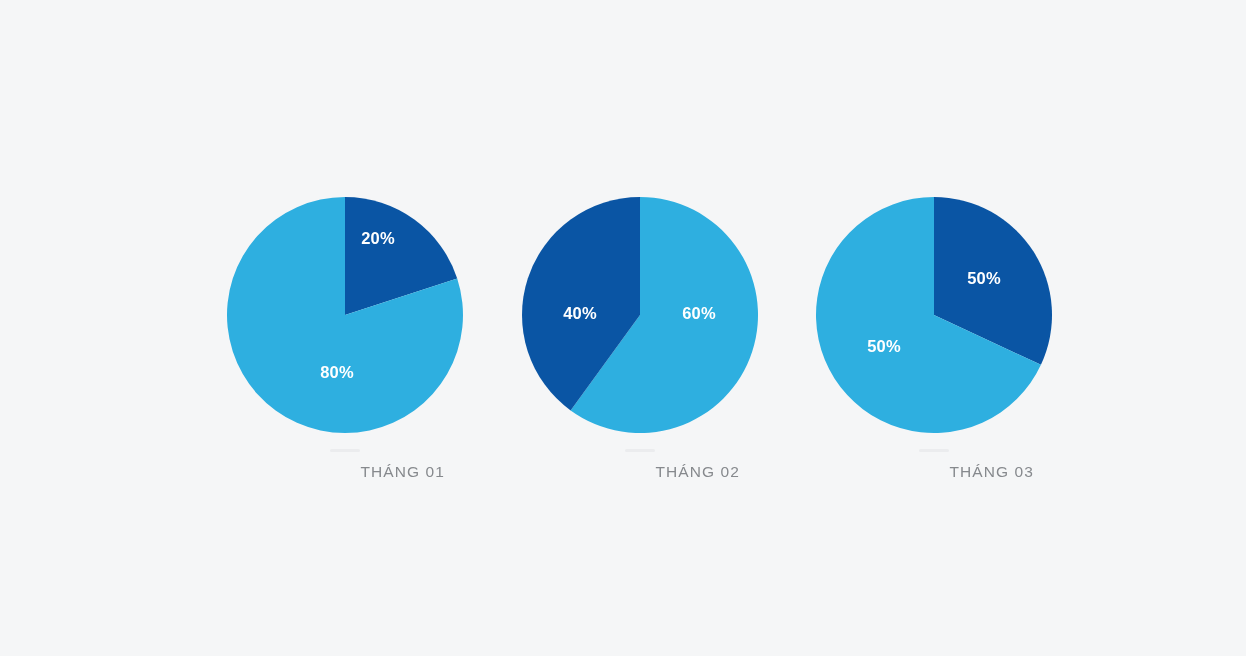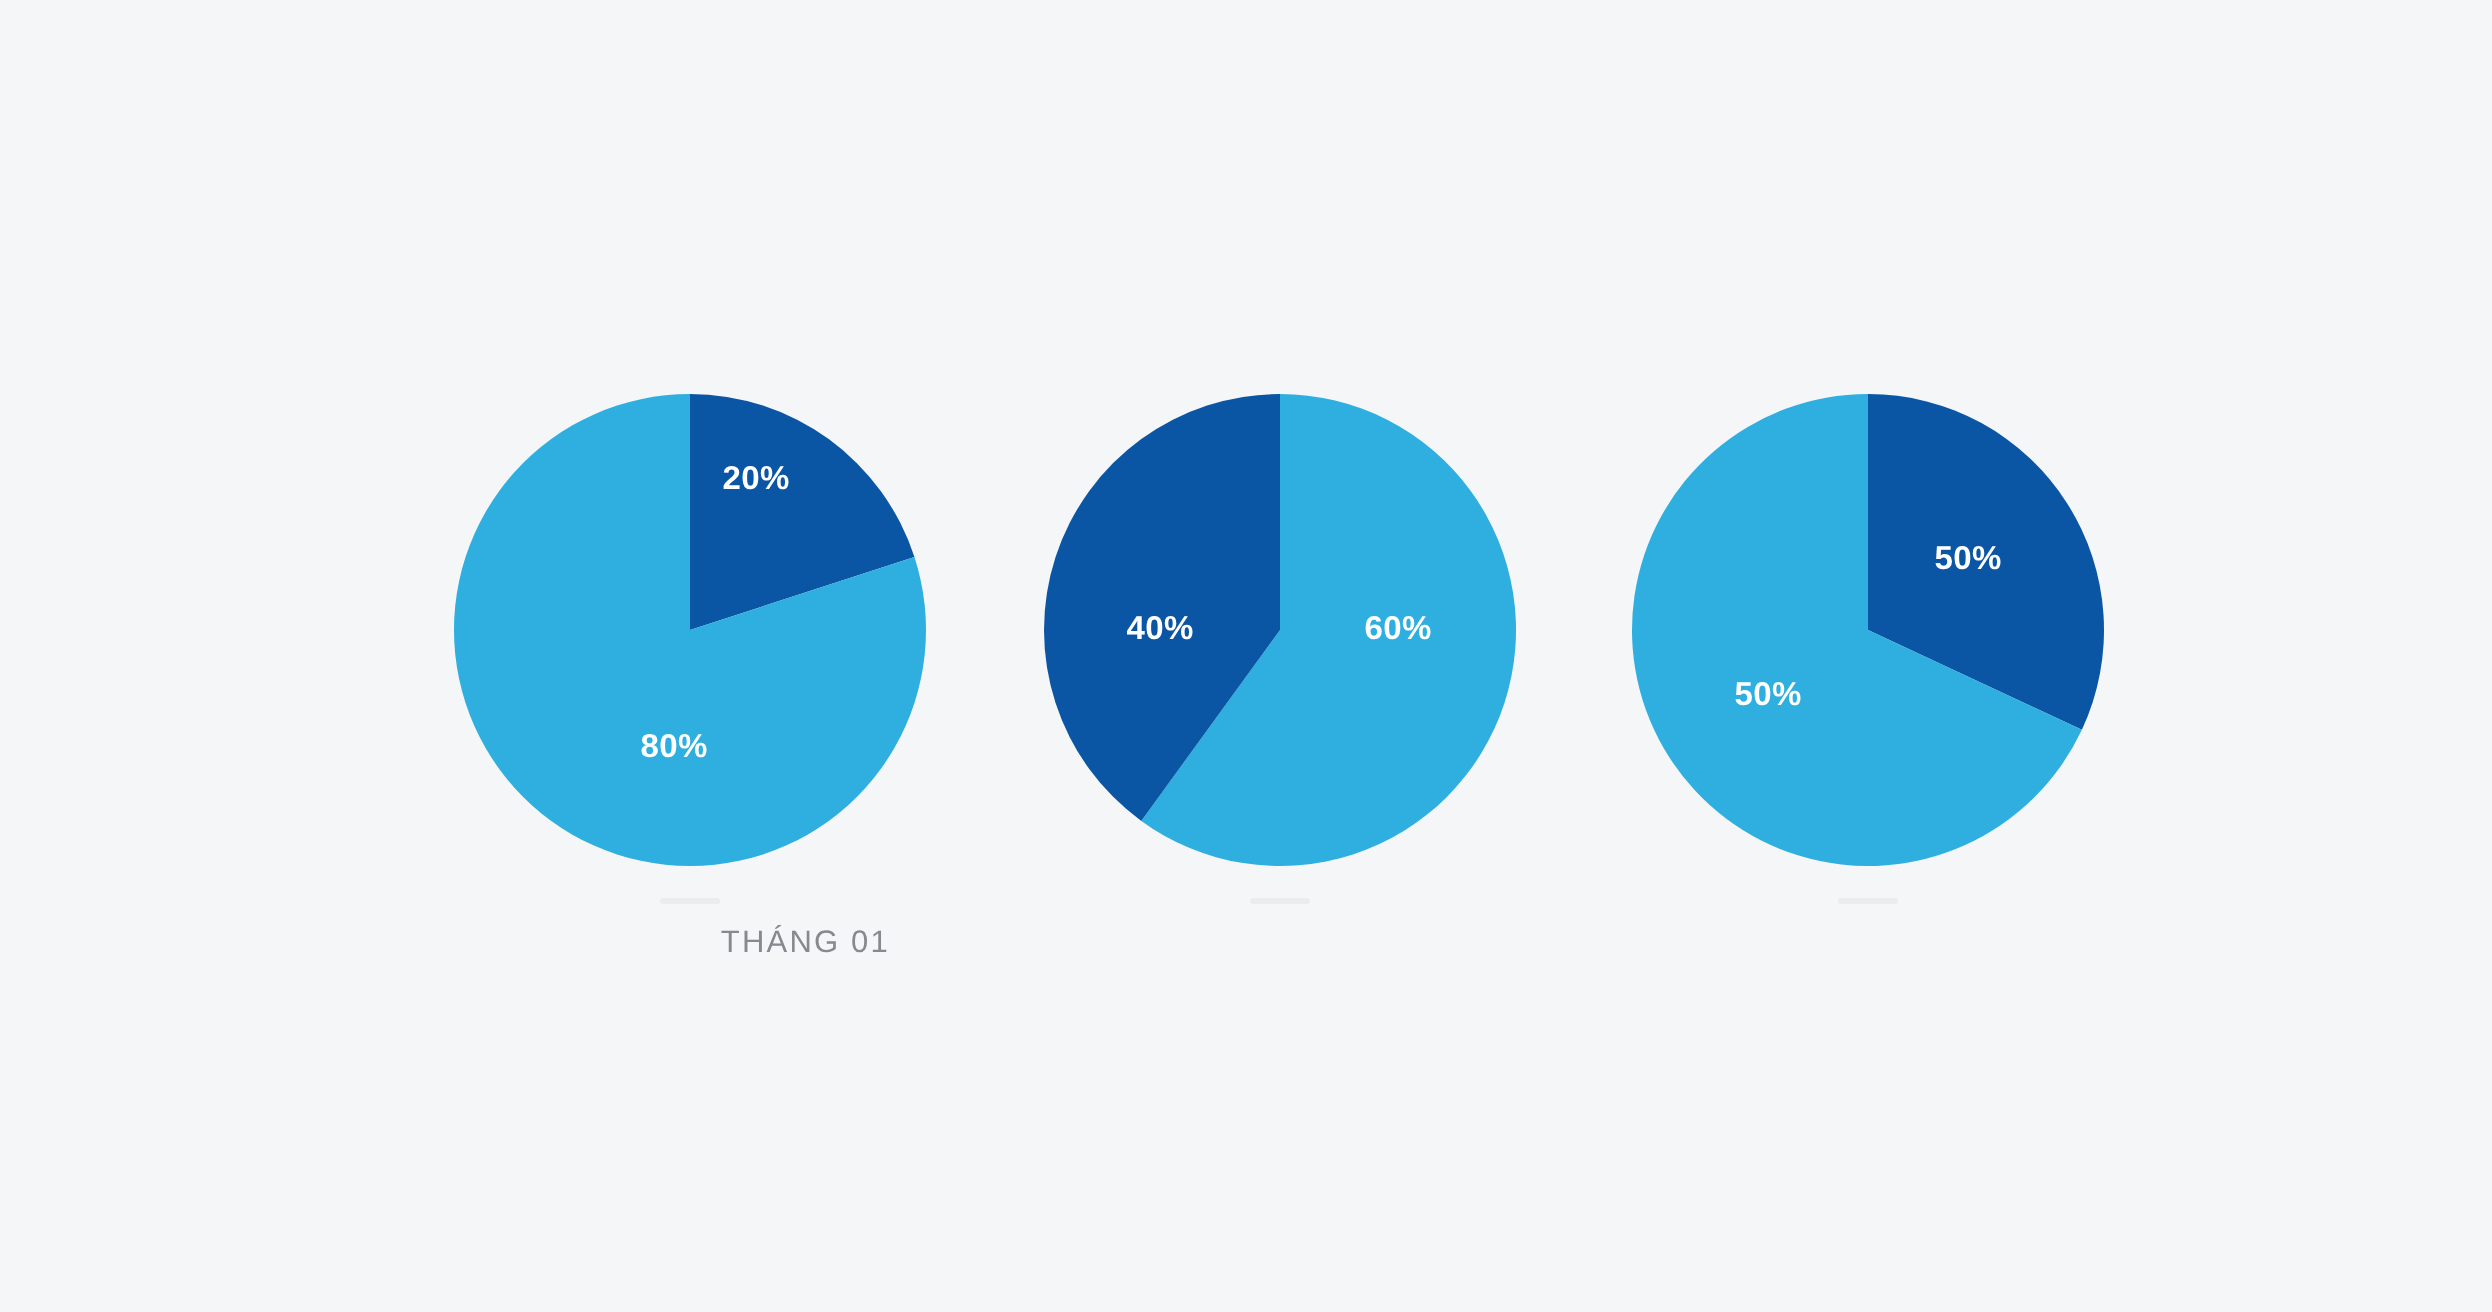--- a/index.html
+++ b/index.html
@@ -84,15 +84,17 @@
         <svg class="pie-svg" width="248" height="248" viewBox="0 0 248 248">
           <path d="M 124 124 L 124.00 6.00 A 118 118 0 0 1 230.94 173.87 Z" fill="#0a55a4"></path>
           <path d="M 124 124 L 230.94 173.87 A 118 118 0 1 1 124.00 6.00 Z" fill="#2eafe0"></path>
           <text class="slice-label" x="174" y="89">50%</text>
           <text class="slice-label" x="74" y="157">50%</text>
         </svg>
       </div>
       <div class="cat-tick" style="left: 330px; top: 437px; background: rgb(235, 236, 238);"></div>
       <div class="cat-label" style="left: 245px; top: 451px; width: 200px; color: rgb(134, 137, 141);">THÁNG 01</div>
       <div class="cat-tick" style="left: 625px; top: 437px; background: rgb(235, 236, 238);"></div>
+      <div class="cat-label" style="left: 540px; top: 451px; width: 200px; color: rgb(134, 137, 141);">THÁNG 02</div>
       <div class="cat-tick" style="left: 919px; top: 437px; background: rgb(235, 236, 238);"></div>
+      <div class="cat-label" style="left: 834px; top: 451px; width: 200px; color: rgb(134, 137, 141);">THÁNG 03</div>
     </div>
 </div>
 
 </body></html>

